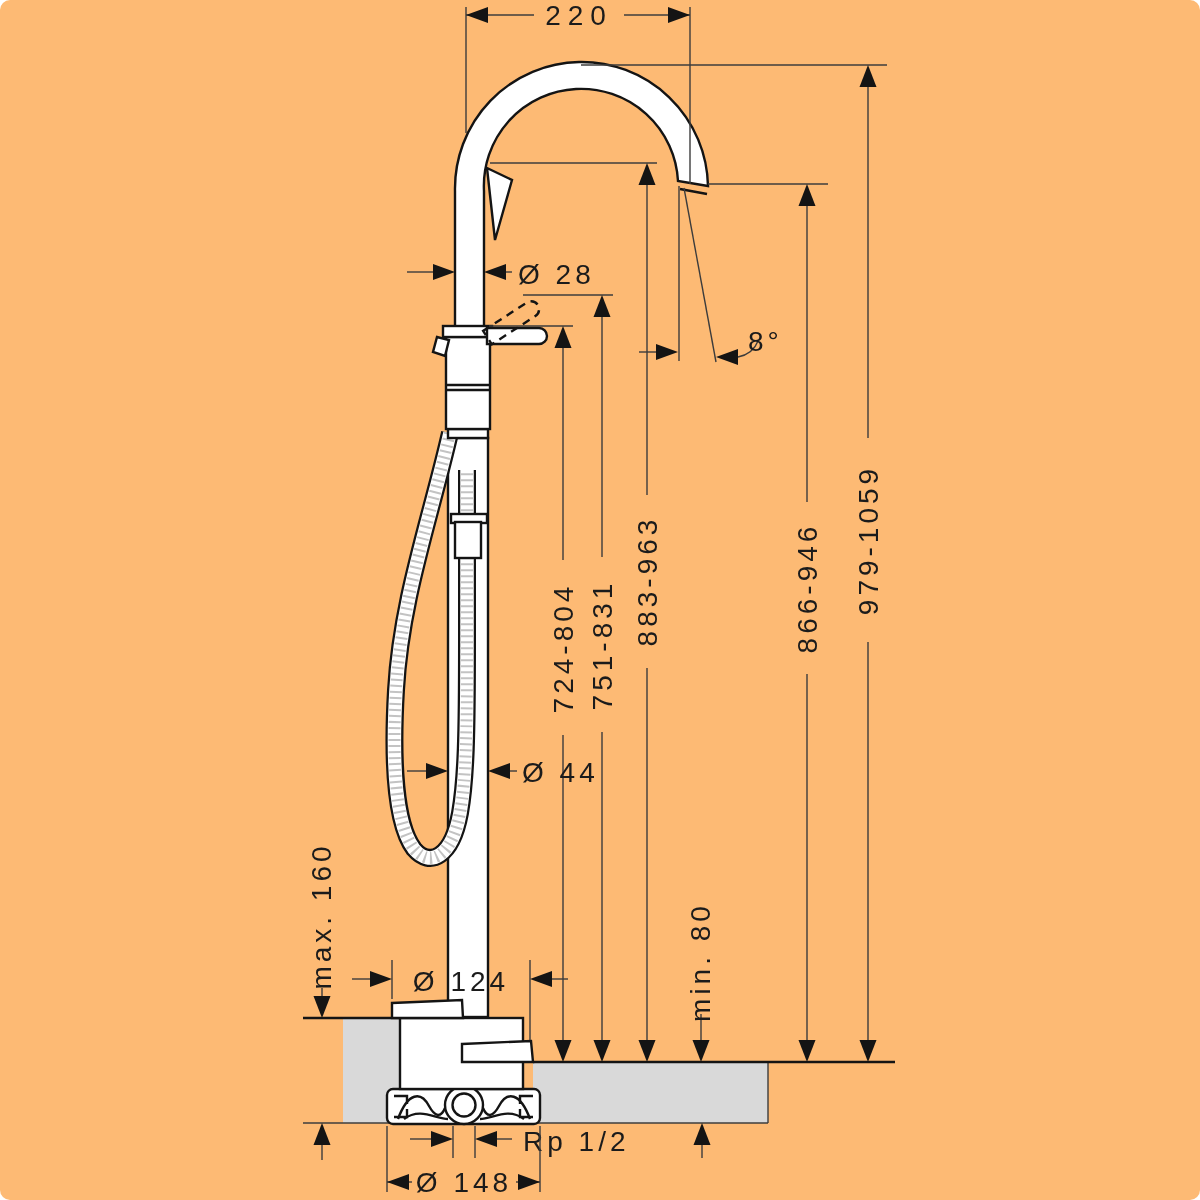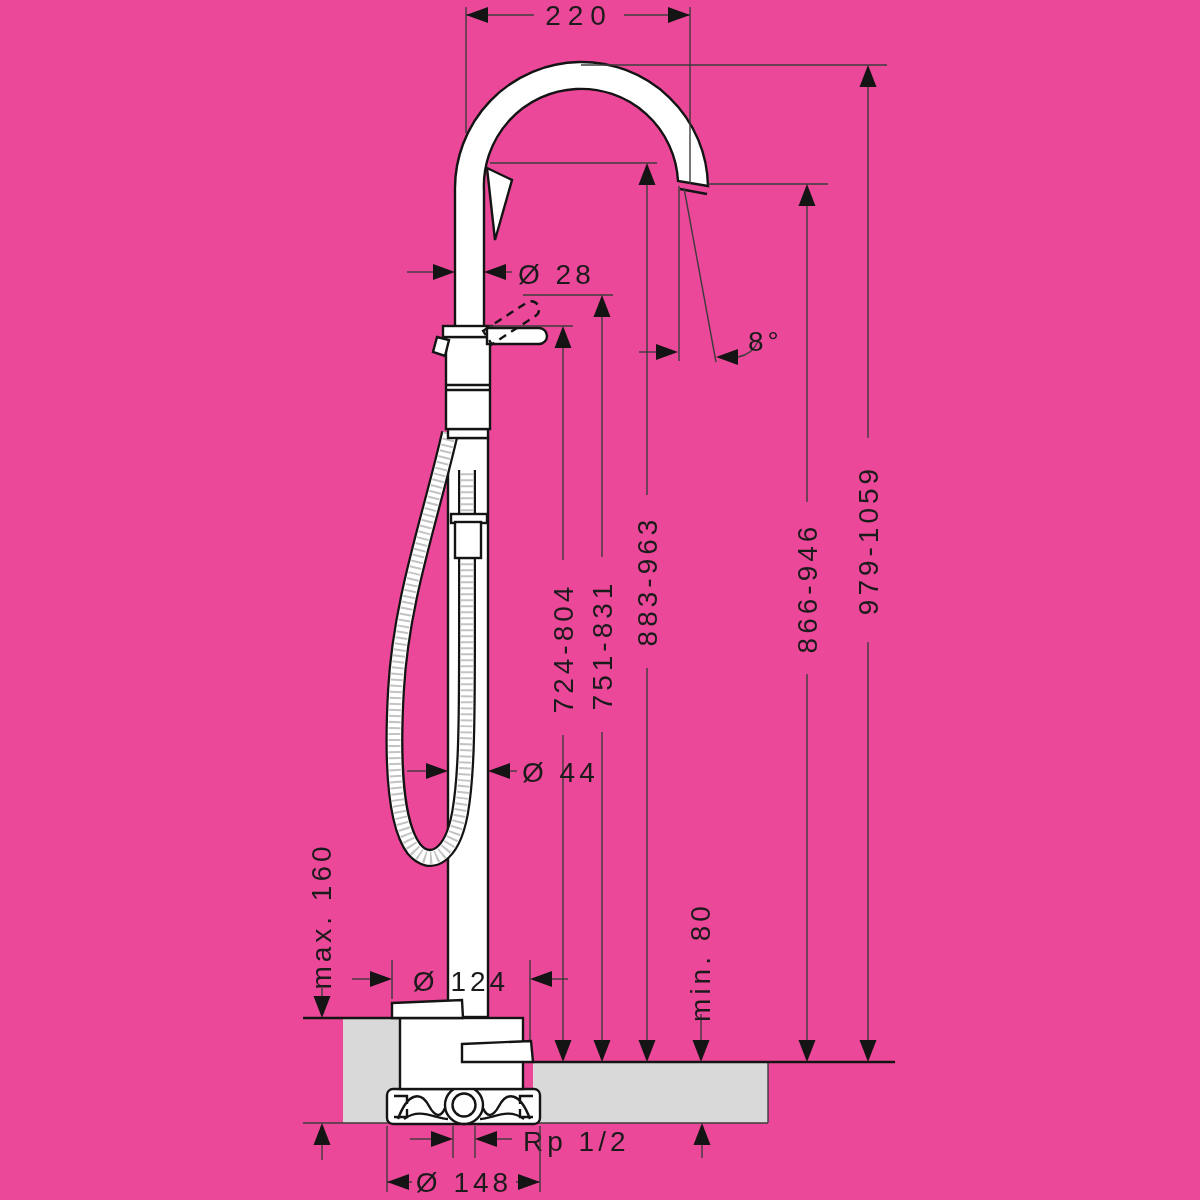--- a/index.html
+++ b/index.html
@@ -1,16 +1,16 @@
 <!DOCTYPE html>
 <html><head>
 <meta charset="utf-8">
 <style>
   html,body{margin:0;padding:0;background:#ffffff;}
-  .stage{position:relative;width:1200px;height:1200px;background:#ec4899;overflow:hidden;}
+  .stage{position:relative;width:1200px;height:1200px;background:#fdba74;overflow:hidden;border-radius:10px;}
   svg{position:absolute;left:0;top:0;}
   text{font-family:"Liberation Sans", sans-serif;fill:#1b1b1b;}
   .dimtxt{font-size:28px;letter-spacing:4px;}
   .dimtxt-wide{font-size:28px;letter-spacing:7px;}
   .thin{stroke:#3c3c3c;stroke-width:1.4;fill:none;}
   .obj{stroke:#141414;stroke-width:2.4;fill:#ffffff;}
   .objline{stroke:#141414;stroke-width:2.4;fill:none;}
   .arr{fill:#141414;stroke:none;}
   .slab{fill:#d9d9d9;}
 </style>

